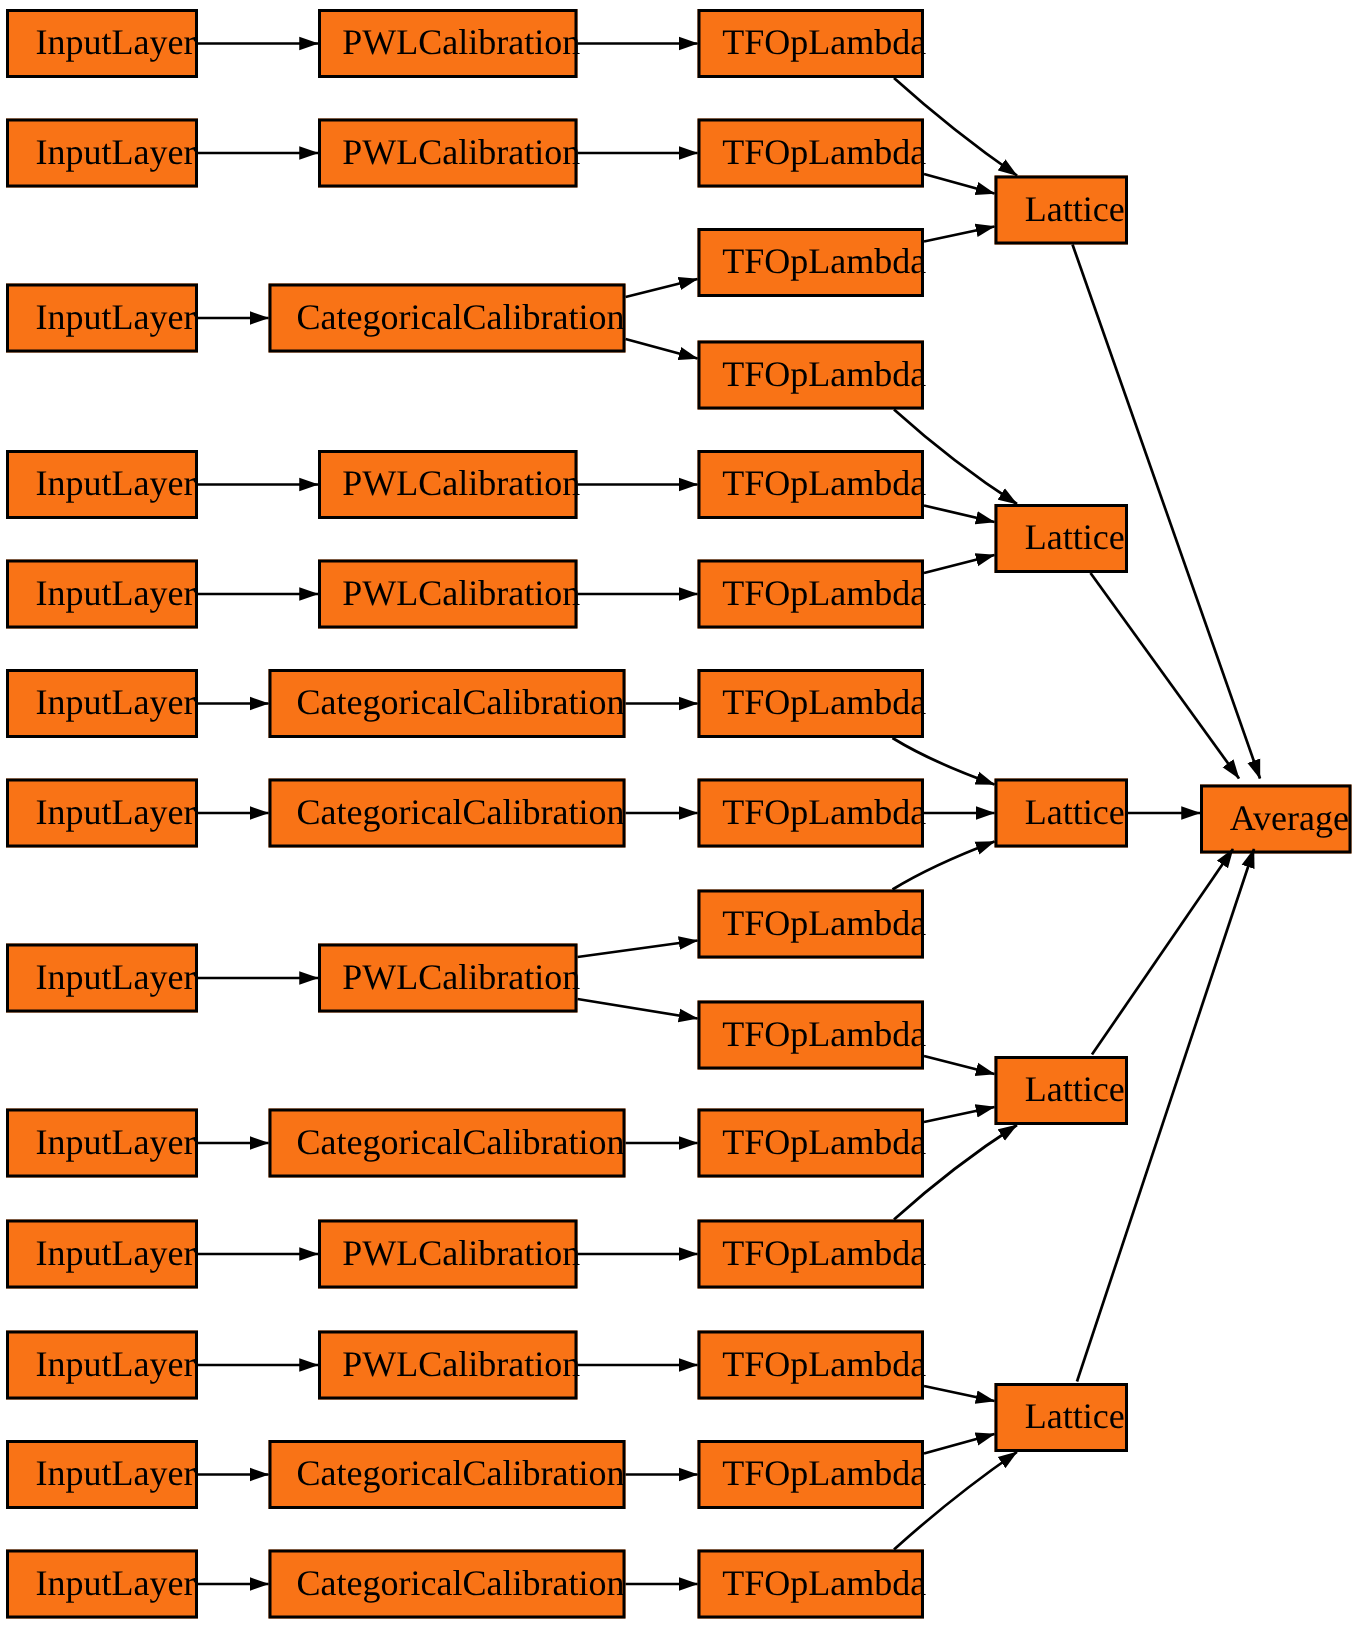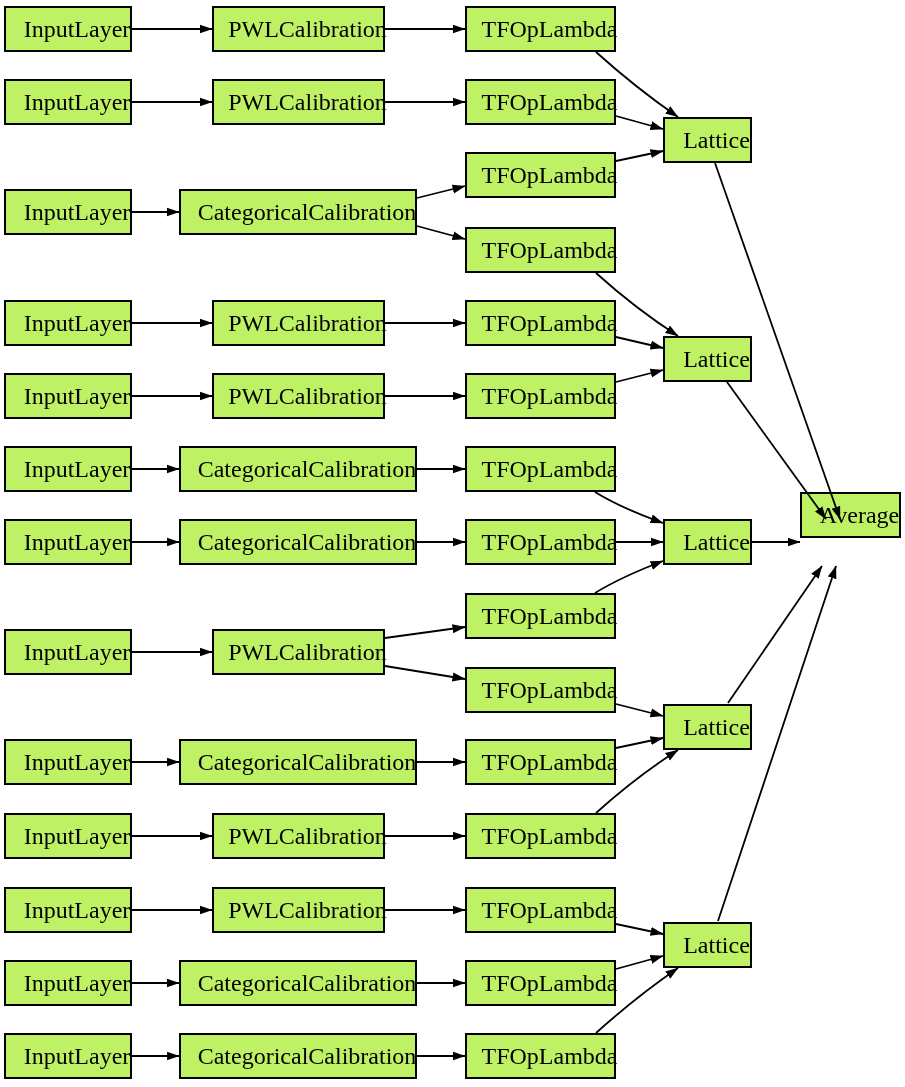--- a/index.html
+++ b/index.html
@@ -8,21 +8,21 @@
     width: 905px;
     height: 1087px;
     background: #ffffff;
     font-family: "Liberation Serif", "DejaVu Serif", serif;
     overflow: hidden;
   }
   .node {
     position: absolute;
     box-sizing: border-box;
     border: 2px solid #000000;
-    background: #bef264;
+    background: #f97316;
     display: flex;
     align-items: center;
     justify-content: center;
     font-size: 24px;
     line-height: 1;
     color: #000000;
     white-space: nowrap;
     z-index: 1;
     padding-left: 18px;
   }
@@ -141,14 +141,14 @@
     <div class="node" style="left: 465px; top: 739px; width: 151px; height: 46px;">TFOpLambda</div>
     <div class="node" style="left: 465px; top: 813px; width: 151px; height: 46px;">TFOpLambda</div>
     <div class="node" style="left: 465px; top: 887px; width: 151px; height: 46px;">TFOpLambda</div>
     <div class="node" style="left: 465px; top: 960px; width: 151px; height: 46px;">TFOpLambda</div>
     <div class="node" style="left: 465px; top: 1033px; width: 151px; height: 46px;">TFOpLambda</div>
     <div class="node" style="left: 663px; top: 117px; width: 89px; height: 46px;">Lattice</div>
     <div class="node" style="left: 663px; top: 336px; width: 89px; height: 46px;">Lattice</div>
     <div class="node" style="left: 663px; top: 519px; width: 89px; height: 46px;">Lattice</div>
     <div class="node" style="left: 663px; top: 704px; width: 89px; height: 46px;">Lattice</div>
     <div class="node" style="left: 663px; top: 922px; width: 89px; height: 46px;">Lattice</div>
-    <div class="node" style="left: 800px; top: 492px; width: 101px; height: 46px;">Average</div>
+    <div class="node" style="left: 800px; top: 523px; width: 101px; height: 46px;">Average</div>
   </div>
 
 </body></html>

